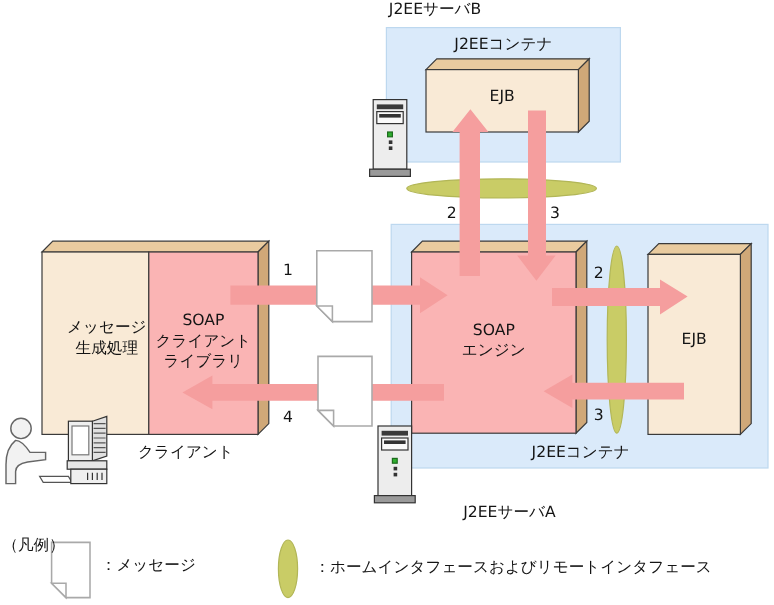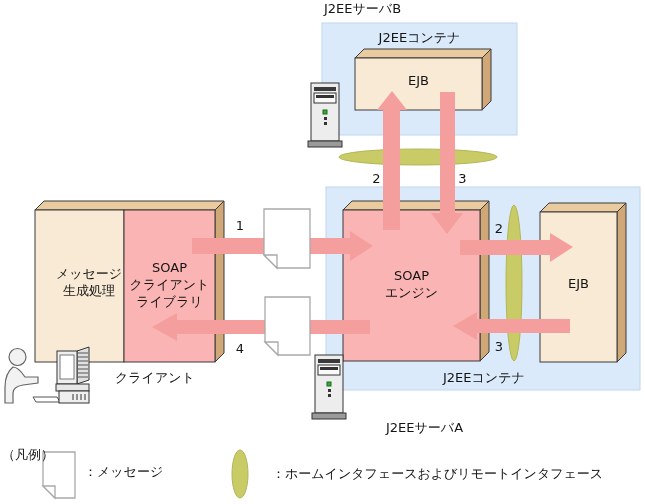--- a/index.html
+++ b/index.html
@@ -141,15 +141,15 @@
 エンジン</div>
   <div class="label c" style="left:492px;top:221px;width:14px;">2</div>
   <div class="label c" style="left:492px;top:339px;width:14px;">3</div>
   <div class="label c" style="left:540px;top:276px;width:77px;">EJB</div>
 
   <div class="label" style="left:443px;top:370px;">J2EEコンテナ</div>
   <div class="label" style="left:349px;top:420px;margin-left:37px;">J2EEサーバA</div>
 
   <div class="label" style="left:2px;top:447px;">（凡例）</div>
   <div class="label" style="left:84px;top:464px;text-align:right;">：メッセージ</div>
-  <div class="label" style="left:272px;top:466px;">：ホームインタフェースおよびリモートインタフェース</div>
+  <div class="label" style="left:262px;top:466px;">：ホームインタフェースおよびリモートインタフェース</div>
 
 </div>
 
 </body></html>

